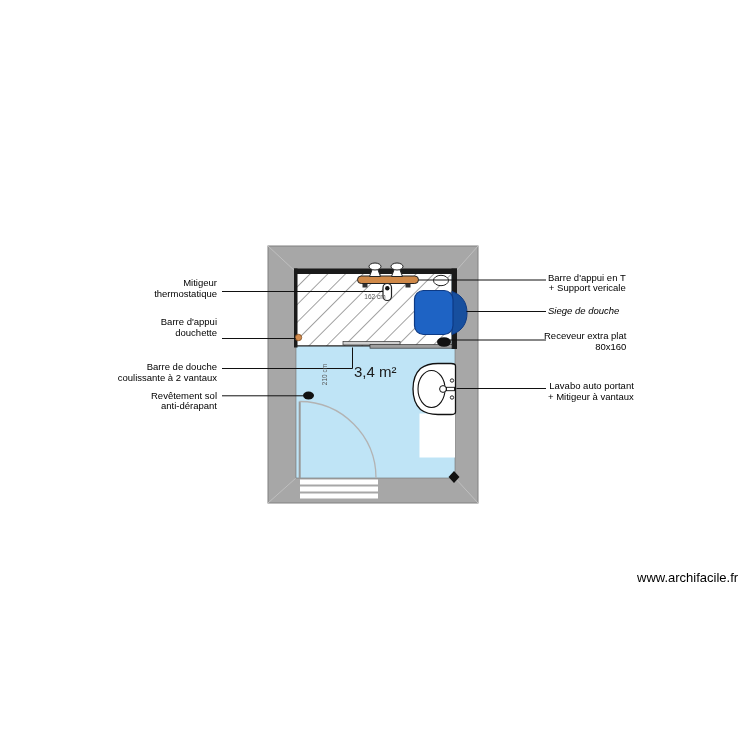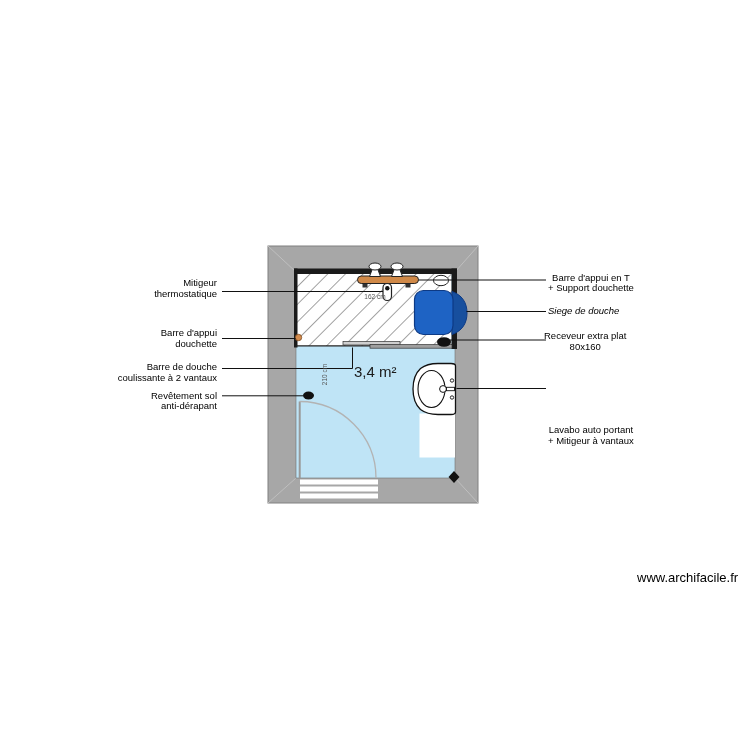--- a/index.html
+++ b/index.html
@@ -3,21 +3,21 @@
 <meta charset="utf-8">
 <style>
   html,body{margin:0;padding:0;background:#fff;}
   #canvas{
     position:relative;width:750px;height:750px;background:#ffffff;overflow:hidden;
     font-family:"Liberation Sans","DejaVu Sans",sans-serif;color:#000;
   }
   #plan-svg{position:absolute;left:0;top:0;}
   .anno{position:absolute;font-size:9.5px;line-height:10.5px;color:#000;white-space:nowrap;}
   .anno-left{text-align:right;}
-  .anno-right{text-align:center;}
+  .anno-right{text-align:right;}
   .area-label{position:absolute;left:354px;top:363px;font-size:15px;color:#1a1a1a;text-align:center;}
   .dim{position:absolute;font-size:6.5px;color:#555;}
   .dim-162{left:361px;top:293px;width:28px;text-align:center;}
   .dim-210{left:304px;top:371px;width:40px;text-align:center;transform:rotate(-90deg);}
   .watermark{position:absolute;left:637px;top:570px;font-size:13px;color:#000;}
 </style>
 </head>
 <body>
 
 <div id="canvas">
@@ -119,46 +119,46 @@
       <path d="M466.5,311.5 H546"></path>
       <path d="M450,340 H546"></path>
       <path d="M456.5,388.5 H546"></path>
     </g>
   </svg>
 
   <div class="anno anno-left" style="right:533px;top:278px;">
     <div>Mitigeur</div>
     <div>thermostatique</div>
   </div>
-  <div class="anno anno-left" style="right:533px;top:328px;">
+  <div class="anno anno-left" style="right:533px;top:317px;">
     <div>Barre d'appui</div>
     <div>douchette</div>
   </div>
   <div class="anno anno-left" style="right:533px;top:362px;">
     <div>Barre de douche</div>
     <div>coulissante à 2 vantaux</div>
   </div>
   <div class="anno anno-left" style="right:533px;top:390.5px;">
     <div>Revêtement sol</div>
     <div>anti-dérapant</div>
   </div>
 
   <div class="anno anno-right" style="left:548px;top:272.5px;">
     <div>Barre d'appui en T</div>
-    <div>+ Support douchette</div>
+    <div>+ Support vericale</div>
   </div>
   <div class="anno anno-right" style="left:548px;top:305.5px;font-style:italic;">
     <div>Siege de douche</div>
     <div></div>
   </div>
   <div class="anno anno-right" style="left:544px;top:331px;">
     <div>Receveur extra plat</div>
     <div>80x160</div>
   </div>
-  <div class="anno anno-right" style="left:548px;top:381px;margin-top:44px;">
+  <div class="anno anno-right" style="left:548px;top:381px;">
     <div>Lavabo auto portant</div>
     <div>+ Mitigeur à vantaux</div>
   </div>
 
   <div class="area-label">3,4 m²</div>
   <div class="dim dim-162">162 cm</div>
   <div class="dim dim-210">210 cm</div>
 
   <div class="watermark">www.archifacile.fr</div>
 

